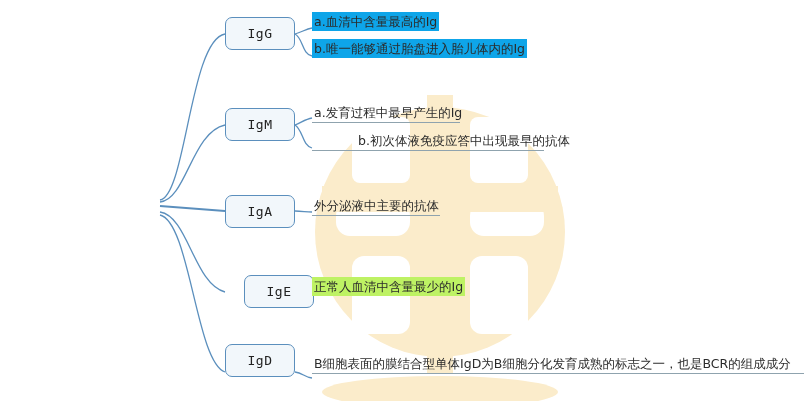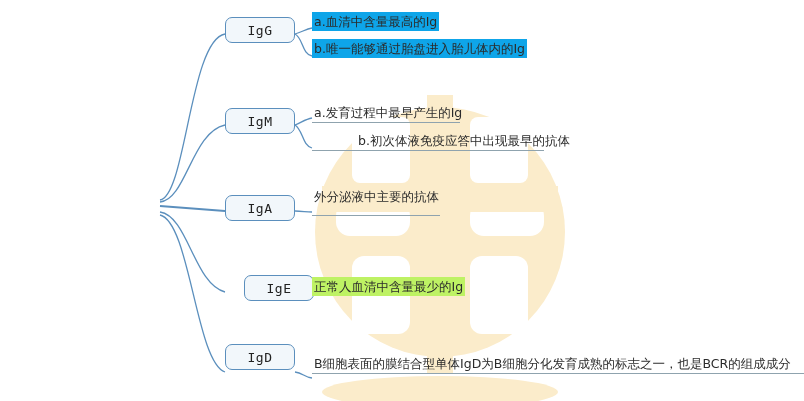--- a/index.html
+++ b/index.html
@@ -50,21 +50,21 @@
     font-size: 16px;
     color: #4a4a4a;
     letter-spacing: 1px;
     white-space: nowrap;
   }
 
   
   .branch-node {
     position: absolute;
     width: 70px;
-    height: 26px;
+    height: 33px;
     box-sizing: border-box;
     border: 1px solid #5b8fbd;
     border-radius: 7px;
     background: #f2f7fb;
     display: flex;
     align-items: center;
     justify-content: center;
   }
   .branch-label {
     font-family: "DejaVu Sans Mono", monospace;
@@ -153,21 +153,21 @@
       <div class="branch-node" style="left: 225px; top: 108px;">
         <span class="branch-label">IgM</span>
       </div>
       <div class="leaf hl-none" style="left: 312px; top: 103px;">a.发育过程中最早产生的Ig</div>
       <div class="leaf-underline" style="left: 312px; top: 122px; width: 148px; background: rgb(143, 163, 174);"></div>
       <div class="leaf hl-none" style="left: 312px; top: 131px; margin-left: 44px;">b.初次体液免疫应答中出现最早的抗体</div>
       <div class="leaf-underline" style="left: 312px; top: 150px; width: 232px; background: rgb(143, 163, 174);"></div>
       <div class="branch-node" style="left: 225px; top: 195px;">
         <span class="branch-label">IgA</span>
       </div>
-      <div class="leaf hl-none" style="left: 312px; top: 188px; font-family: Liberation Serif, serif;">外分泌液中主要的抗体</div>
+      <div class="leaf hl-none" style="left: 312px; top: 196px;">外分泌液中主要的抗体</div>
       <div class="leaf-underline" style="left: 312px; top: 215px; width: 128px; background: rgb(143, 163, 174);"></div>
       <div class="branch-node" style="left: 225px; top: 275px; margin-left: 19px;">
         <span class="branch-label">IgE</span>
       </div>
       <div class="leaf hl-orange" style="left: 312px; top: 277px;">正常人血清中含量最少的Ig</div>
       <div class="branch-node" style="left: 225px; top: 344px;">
         <span class="branch-label">IgD</span>
       </div>
       <div class="leaf hl-none" style="left: 312px; top: 354px;">B细胞表面的膜结合型单体IgD为B细胞分化发育成熟的标志之一，也是BCR的组成成分</div>
       <div class="leaf-underline" style="left: 312px; top: 373px; width: 492px; background: rgb(143, 163, 174);"></div>

